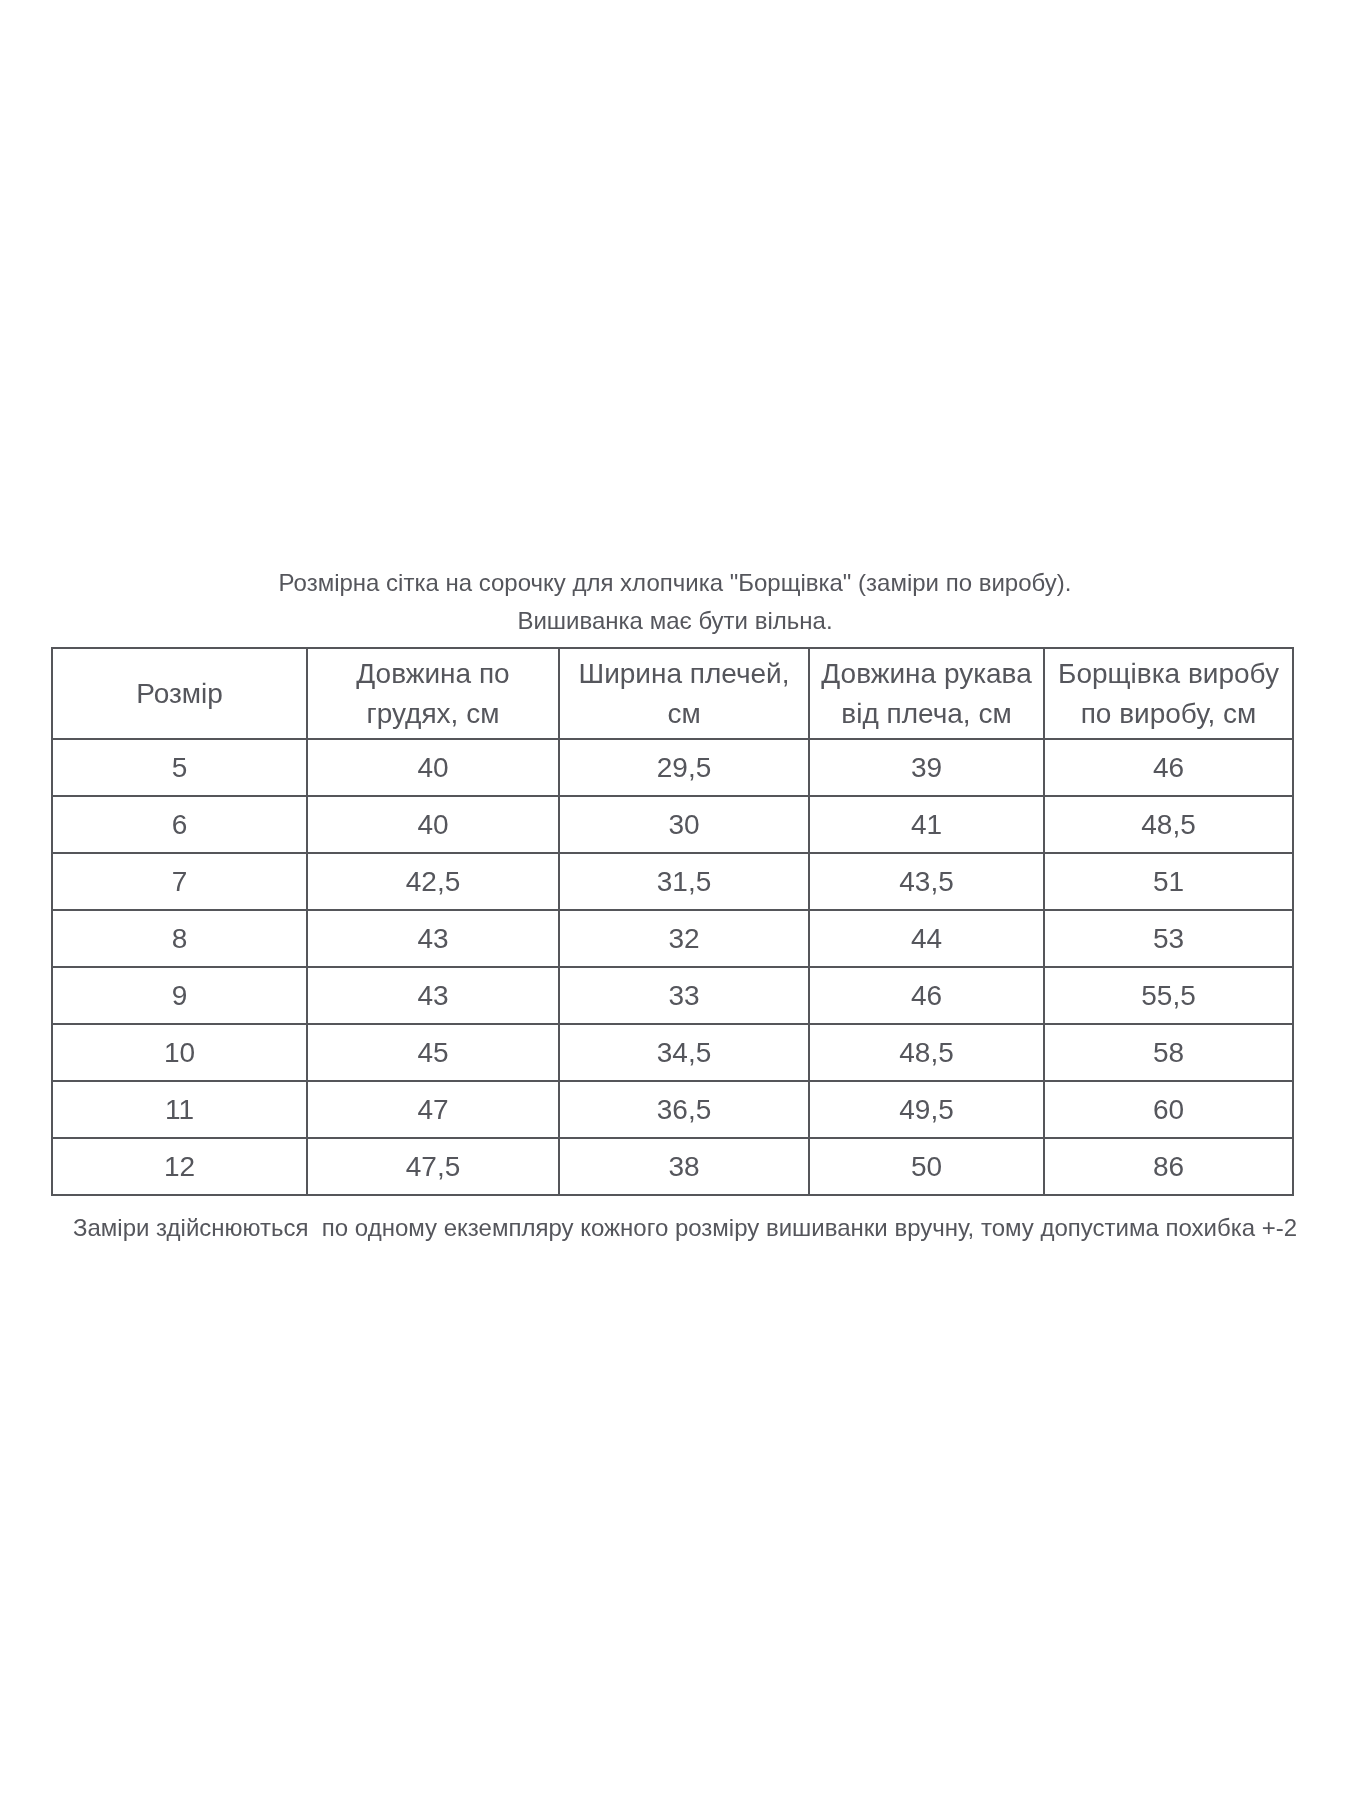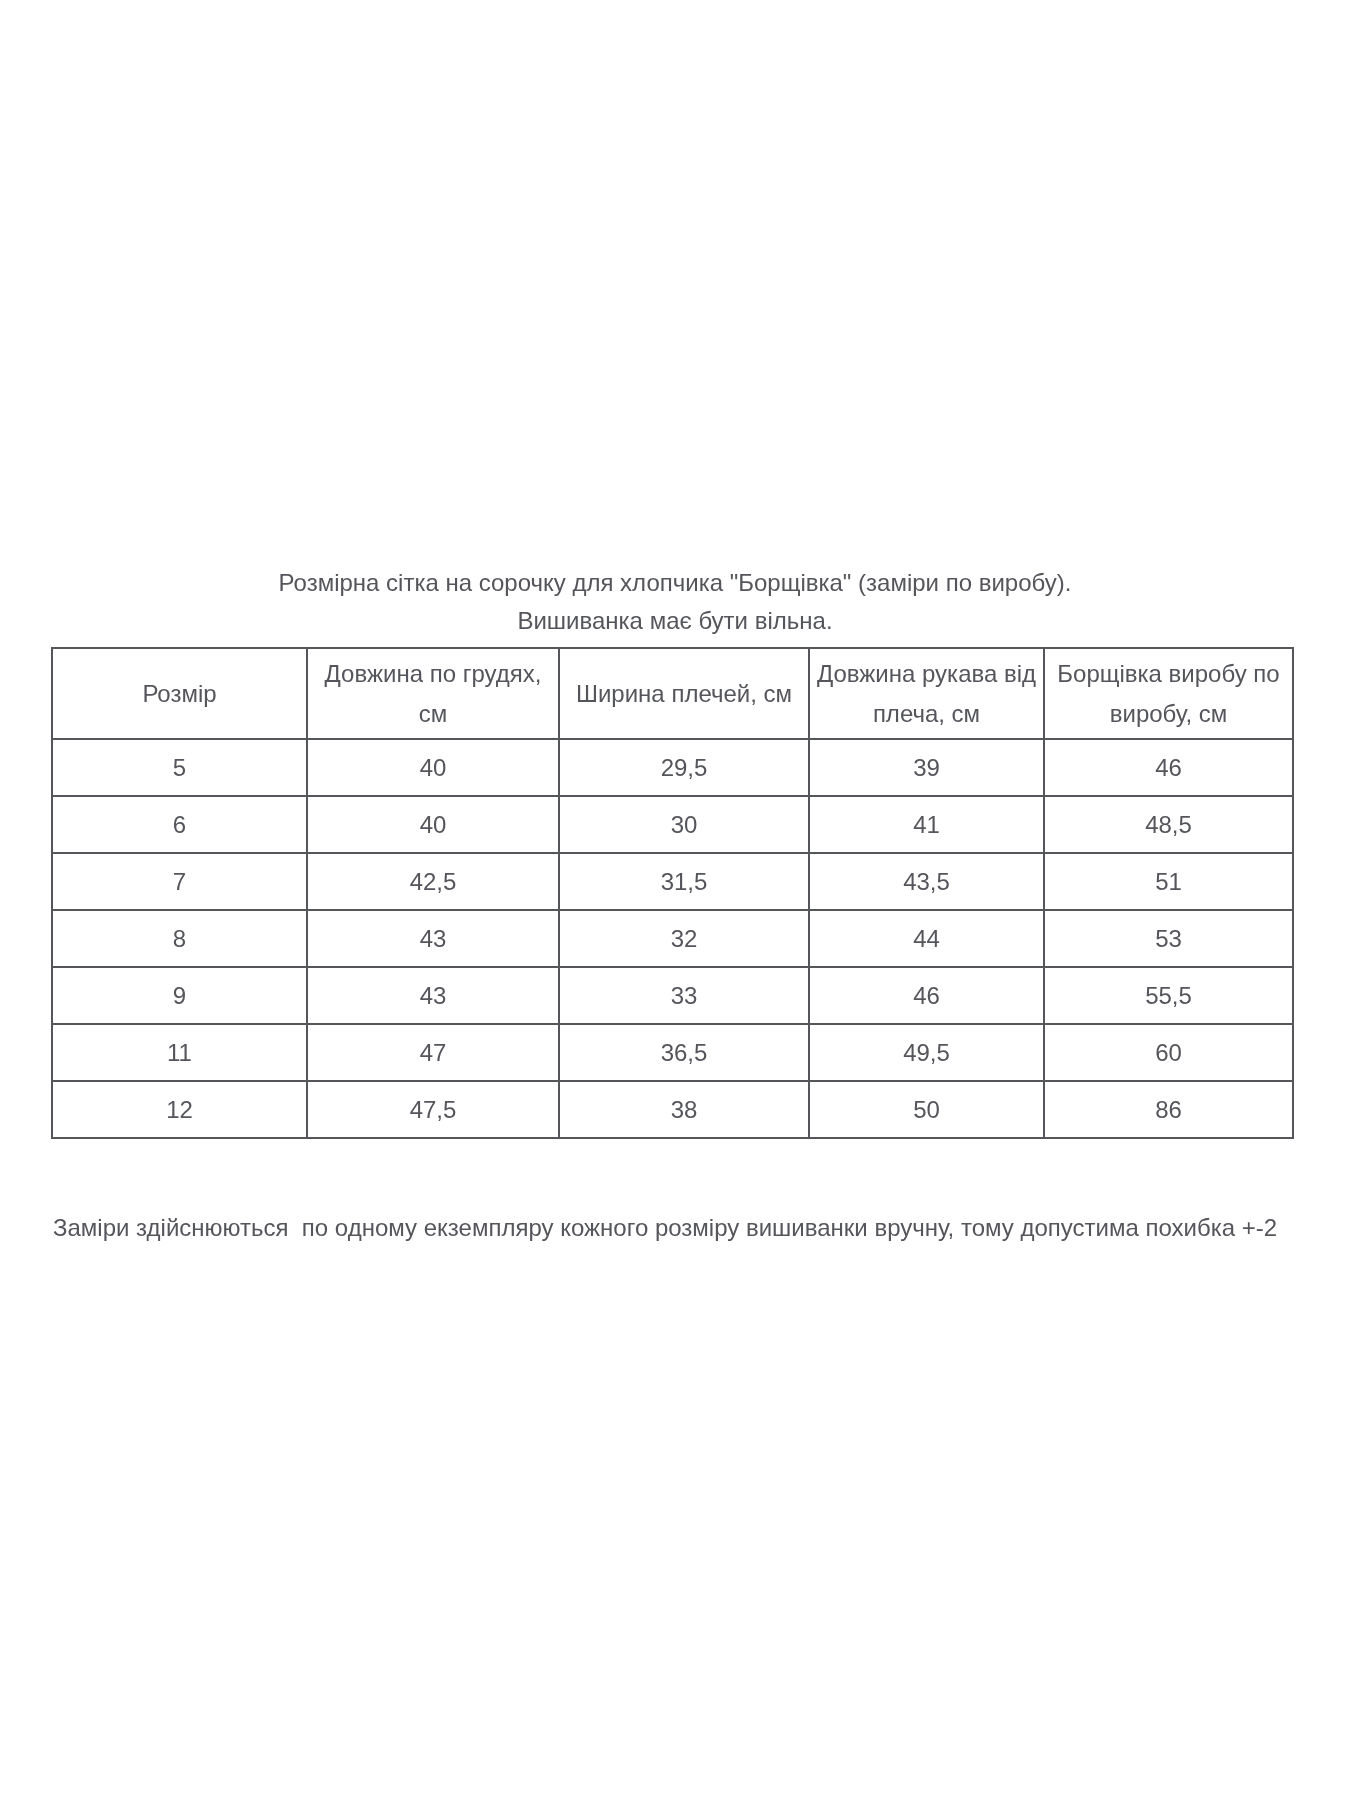--- a/index.html
+++ b/index.html
@@ -26,21 +26,21 @@
     line-height: 38px;
     color: #55565c;
   }
   table.size-table {
     position: absolute;
     top: 647px;
     left: 51px;
     width: 1241px;
     border-collapse: collapse;
     table-layout: fixed;
-    font-size: 24px;
+    font-size: 28px;
     color: #55565c;
   }
   table.size-table th,
   table.size-table td {
     border: 2px solid #55565a;
     text-align: center;
     vertical-align: middle;
     padding: 0 6px;
     font-weight: normal;
     background: #ffffff;
@@ -50,21 +50,21 @@
   }
   table.size-table thead th {
     line-height: 40px;
   }
   table.size-table tbody tr {
     height: 57px;
   }
   .footnote-block {
     position: absolute;
     top: 1209px;
-    left: 40px;
+    left: 60px;
     width: 1250px;
     text-align: center;
     font-size: 24px;
     line-height: 38px;
     color: #55565c;
   }
   .footnote-line, .title-line {
     white-space: pre-wrap;
   }
 </style>
@@ -125,20 +125,27 @@
           <td>53</td>
         </tr>
         <tr>
           <td>9</td>
           <td>43</td>
           <td>33</td>
           <td>46</td>
           <td>55,5</td>
         </tr>
         <tr>
+          <td>10</td>
+          <td>45</td>
+          <td>34,5</td>
+          <td>48,5</td>
+          <td>58</td>
+        </tr>
+        <tr>
           <td>11</td>
           <td>47</td>
           <td>36,5</td>
           <td>49,5</td>
           <td>60</td>
         </tr>
         <tr>
           <td>12</td>
           <td>47,5</td>
           <td>38</td>

